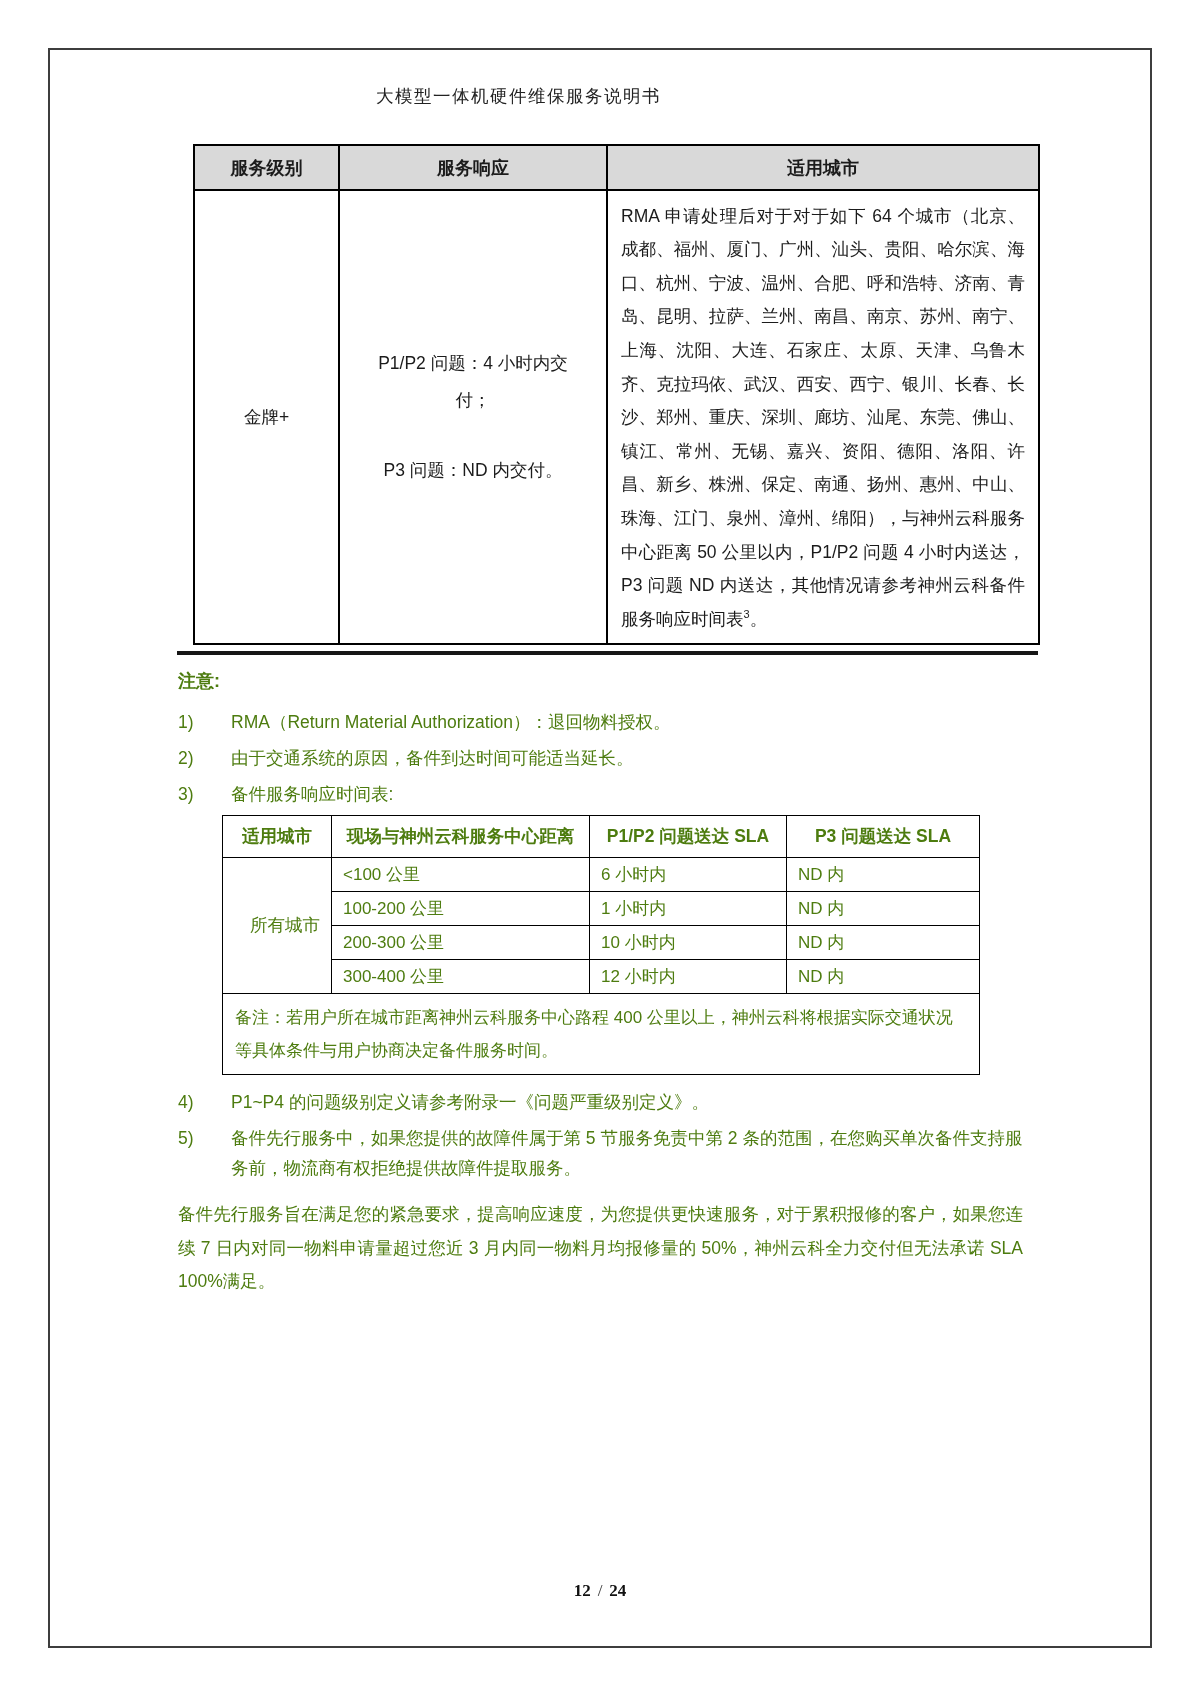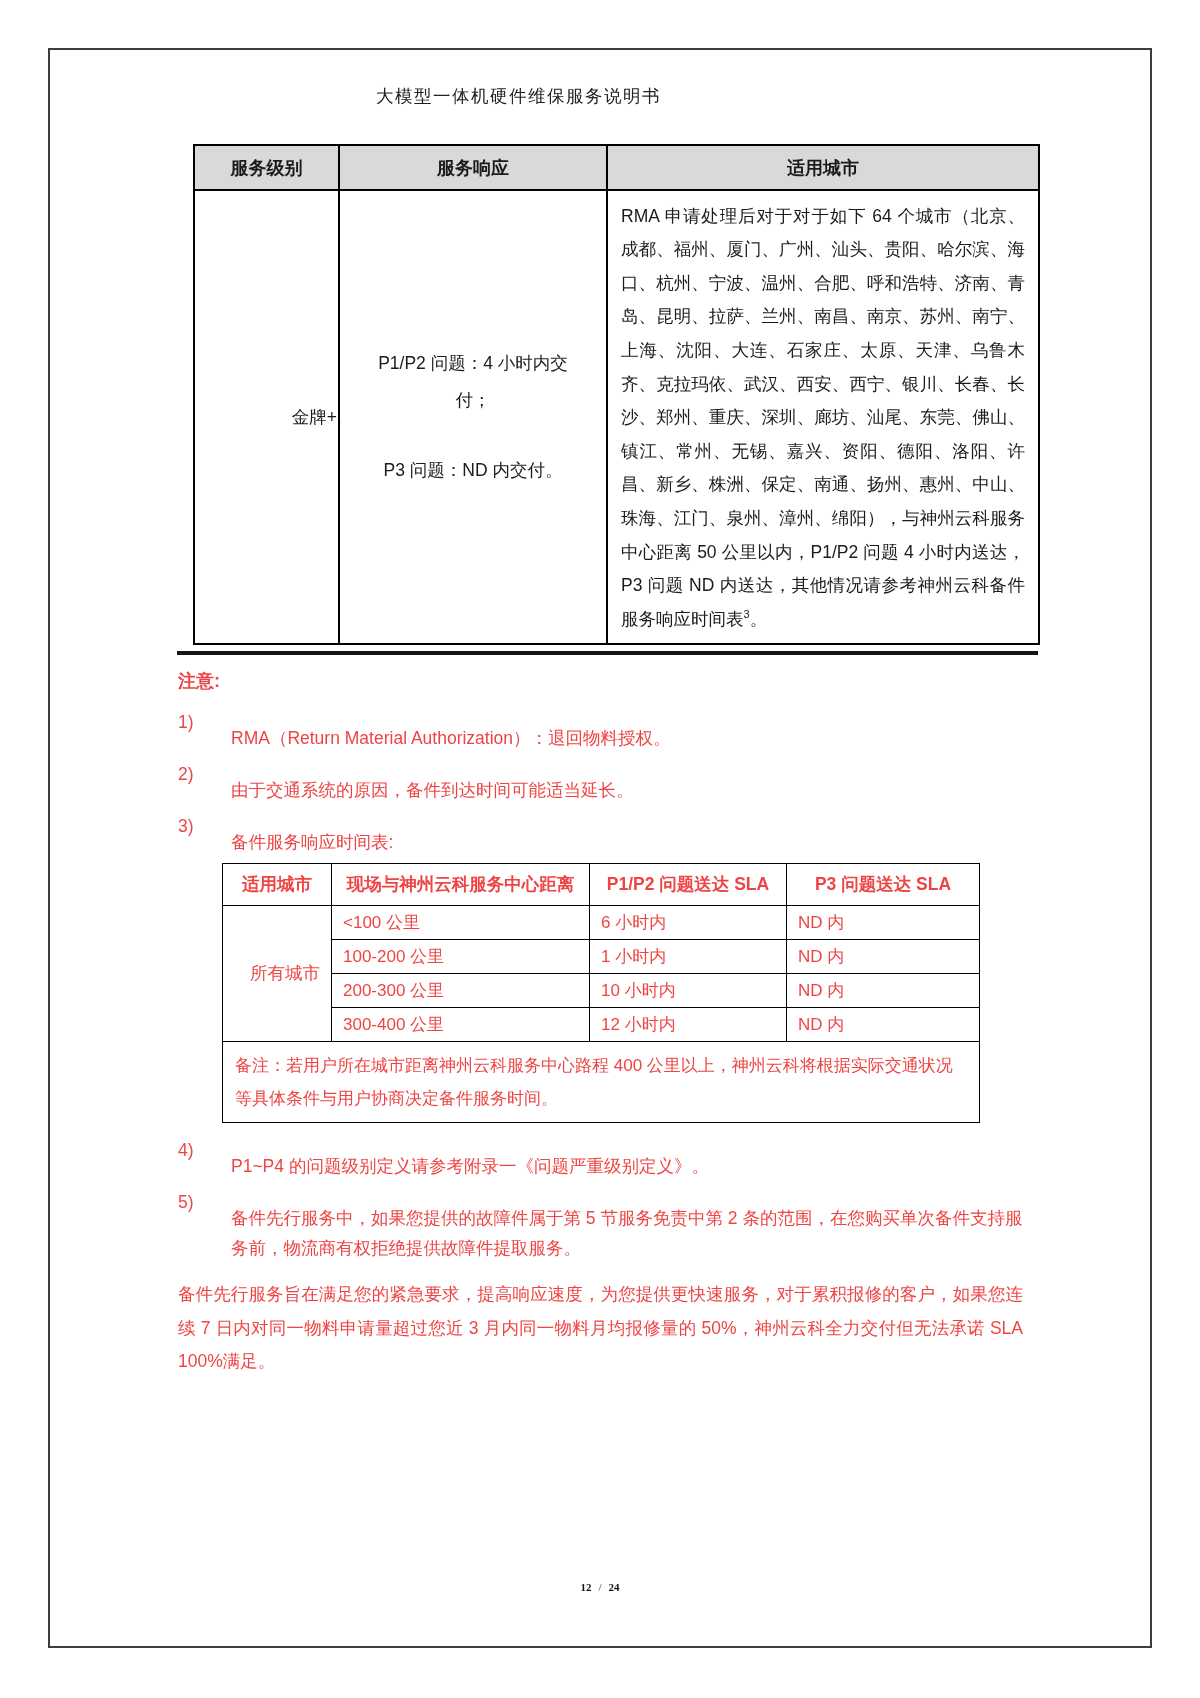--- a/index.html
+++ b/index.html
@@ -24,45 +24,45 @@
   table{border-collapse:collapse;table-layout:fixed;}
   .main-table{
     position:absolute;left:193px;top:144px;width:845px;
   }
   .main-table th,.main-table td{border:2px solid #000;}
   .main-table th{
     background:#d9d9d9;height:43px;font-size:18px;font-weight:bold;
     text-align:center;vertical-align:middle;padding:0 4px;margin-left:44px;
   }
   .main-table td{vertical-align:middle;font-size:17.5px;}
-  .cell-level{text-align:right;}
+  .cell-level{text-align:center;}
   .cell-response{text-align:center;padding:0 27px;line-height:37px;}
   .cell-response .resp-line{display:block;}
   .cell-response .resp-line.first{margin-bottom:33px;}
   .cell-cities{
     height:438px;padding:8px 13px 6px 13px;line-height:33.6px;
     text-align:justify;text-justify:inter-ideograph;vertical-align:top;
   }
   .cell-cities sup{font-size:11px;line-height:0;}
 
   
   .thick-rule{
     position:absolute;left:177px;top:651px;width:861px;height:4px;
     background:#161616;
   }
 
   
   .content{
     position:absolute;left:178px;top:669px;width:861px;
-    font-size:17.5px;color:#ef4444;
+    font-size:17.5px;color:#4d7c0f;
   }
   .note-label{font-weight:bold;font-size:18px;line-height:24px;margin-bottom:14px;}
   .num-item{display:flex;margin-bottom:6px;line-height:30px;}
   .num-item .num{width:53px;flex:0 0 53px;}
-  .num-item .txt{flex:1;margin-top:16px;}
+  .num-item .txt{flex:1;}
 
   
   .sla-table{
     width:757px;margin:6px 0 12px 44px;
   }
   .sla-table th,.sla-table td{border:1.5px solid #000;}
   .sla-table th{
     font-size:17.5px;font-weight:bold;text-align:center;vertical-align:middle;
     padding:5px 4px;line-height:31px;
   }
@@ -75,21 +75,21 @@
 
   
   .closing{
     margin:15px 16px 0 0;line-height:33.5px;text-align:justify;
     text-justify:inter-ideograph;
   }
 
   
   .page-footer{
     position:absolute;left:0;top:1581px;width:1200px;text-align:center;
-    font-family:"Liberation Serif","DejaVu Serif",serif;font-size:11px;color:#111;
+    font-family:"Liberation Serif","DejaVu Serif",serif;font-size:17px;color:#111;
   }
   .page-footer .pg-num{font-weight:bold;}
   .page-footer .pg-sep{margin:0 7px;font-weight:normal;color:#333;}
 </style>
 </head>
 <body>
 
 <div class="page-frame"></div>
 
 <div class="doc-header">大模型一体机硬件维保服务说明书</div>

